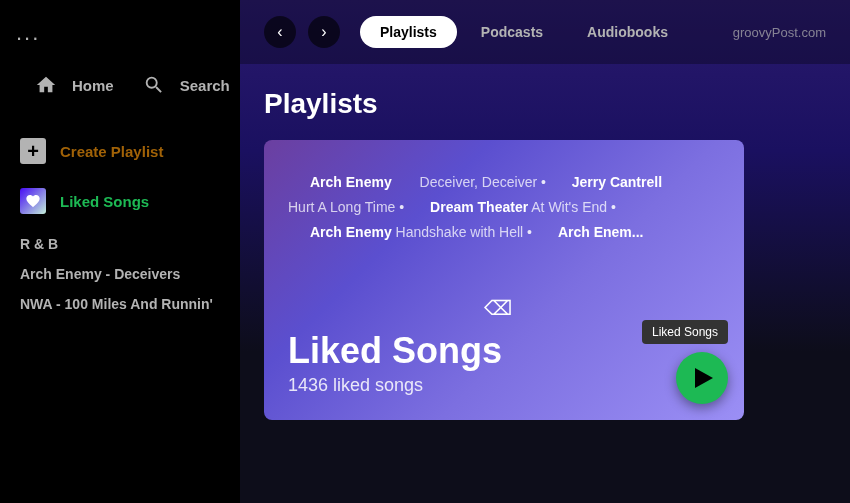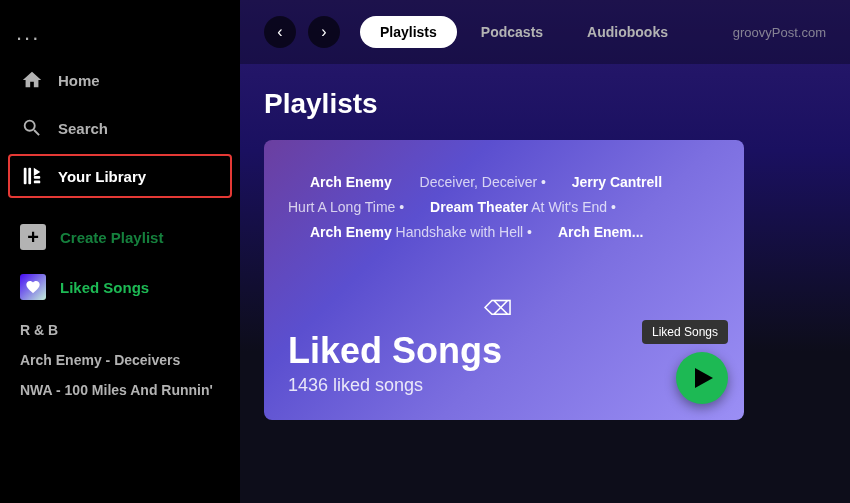--- a/index.html
+++ b/index.html
@@ -26,23 +26,22 @@
 
     .sidebar-dots {
       padding: 4px 16px 12px 16px;
       font-size: 22px;
       letter-spacing: 2px;
       color: #b3b3b3;
     }
 
     .sidebar-nav {
       display: flex;
-      flex-direction: column;
       gap: 4px;
-      padding: 0 8px;
+      padding: 0 22px;
     }
 
     .nav-item {
       display: flex;
       align-items: center;
       gap: 14px;
       padding: 10px 12px;
       border-radius: 6px;
       cursor: pointer;
       color: #b3b3b3;
@@ -336,21 +335,21 @@
         </svg>
       </span>
       <span>Your Library</span>
     </div>
   </nav>
 
   <div class="sidebar-library-section">
 
     <div class="library-action">
       <div class="create-icon">+</div>
-      <span style="color:#15803d;">Create Playlist</span>
+      <span style="color:#a16207;">Create Playlist</span>
     </div>
 
     <div class="library-action">
       <div class="liked-icon">
         <svg width="16" height="16" viewBox="0 0 24 24" fill="#fff">
           <path d="M12 21.35l-1.45-1.32C5.4 15.36 2 12.28 2 8.5 2 5.42 4.42 3 7.5 3c1.74 0 3.41.81 4.5 2.09C13.09 3.81 14.76 3 16.5 3 19.58 3 22 5.42 22 8.5c0 3.78-3.4 6.86-8.55 11.54L12 21.35z"></path>
         </svg>
       </div>
       <span style="color:#1db954;">Liked Songs</span>
     </div>

